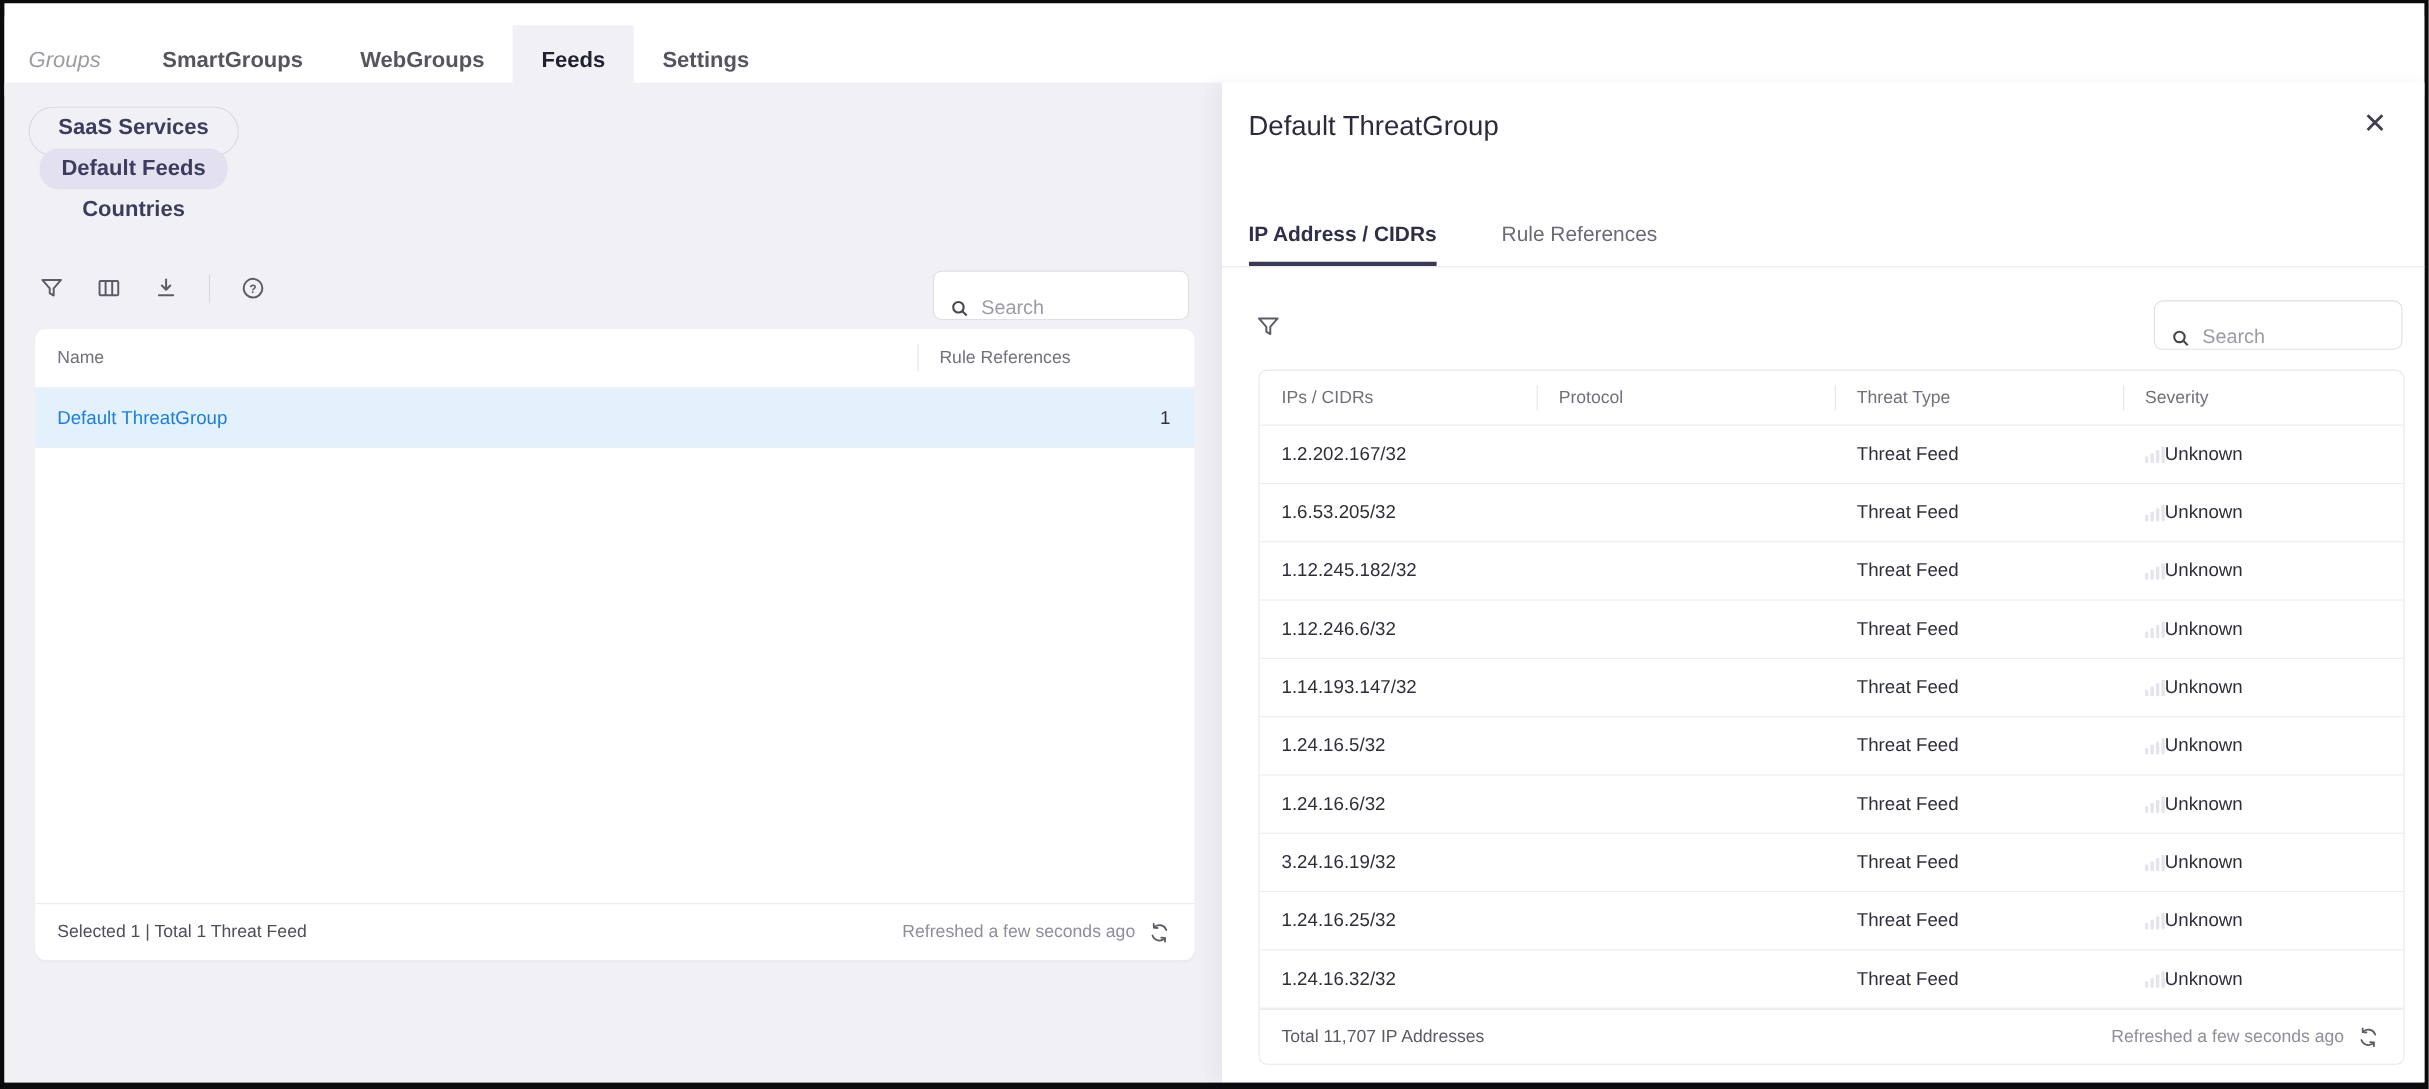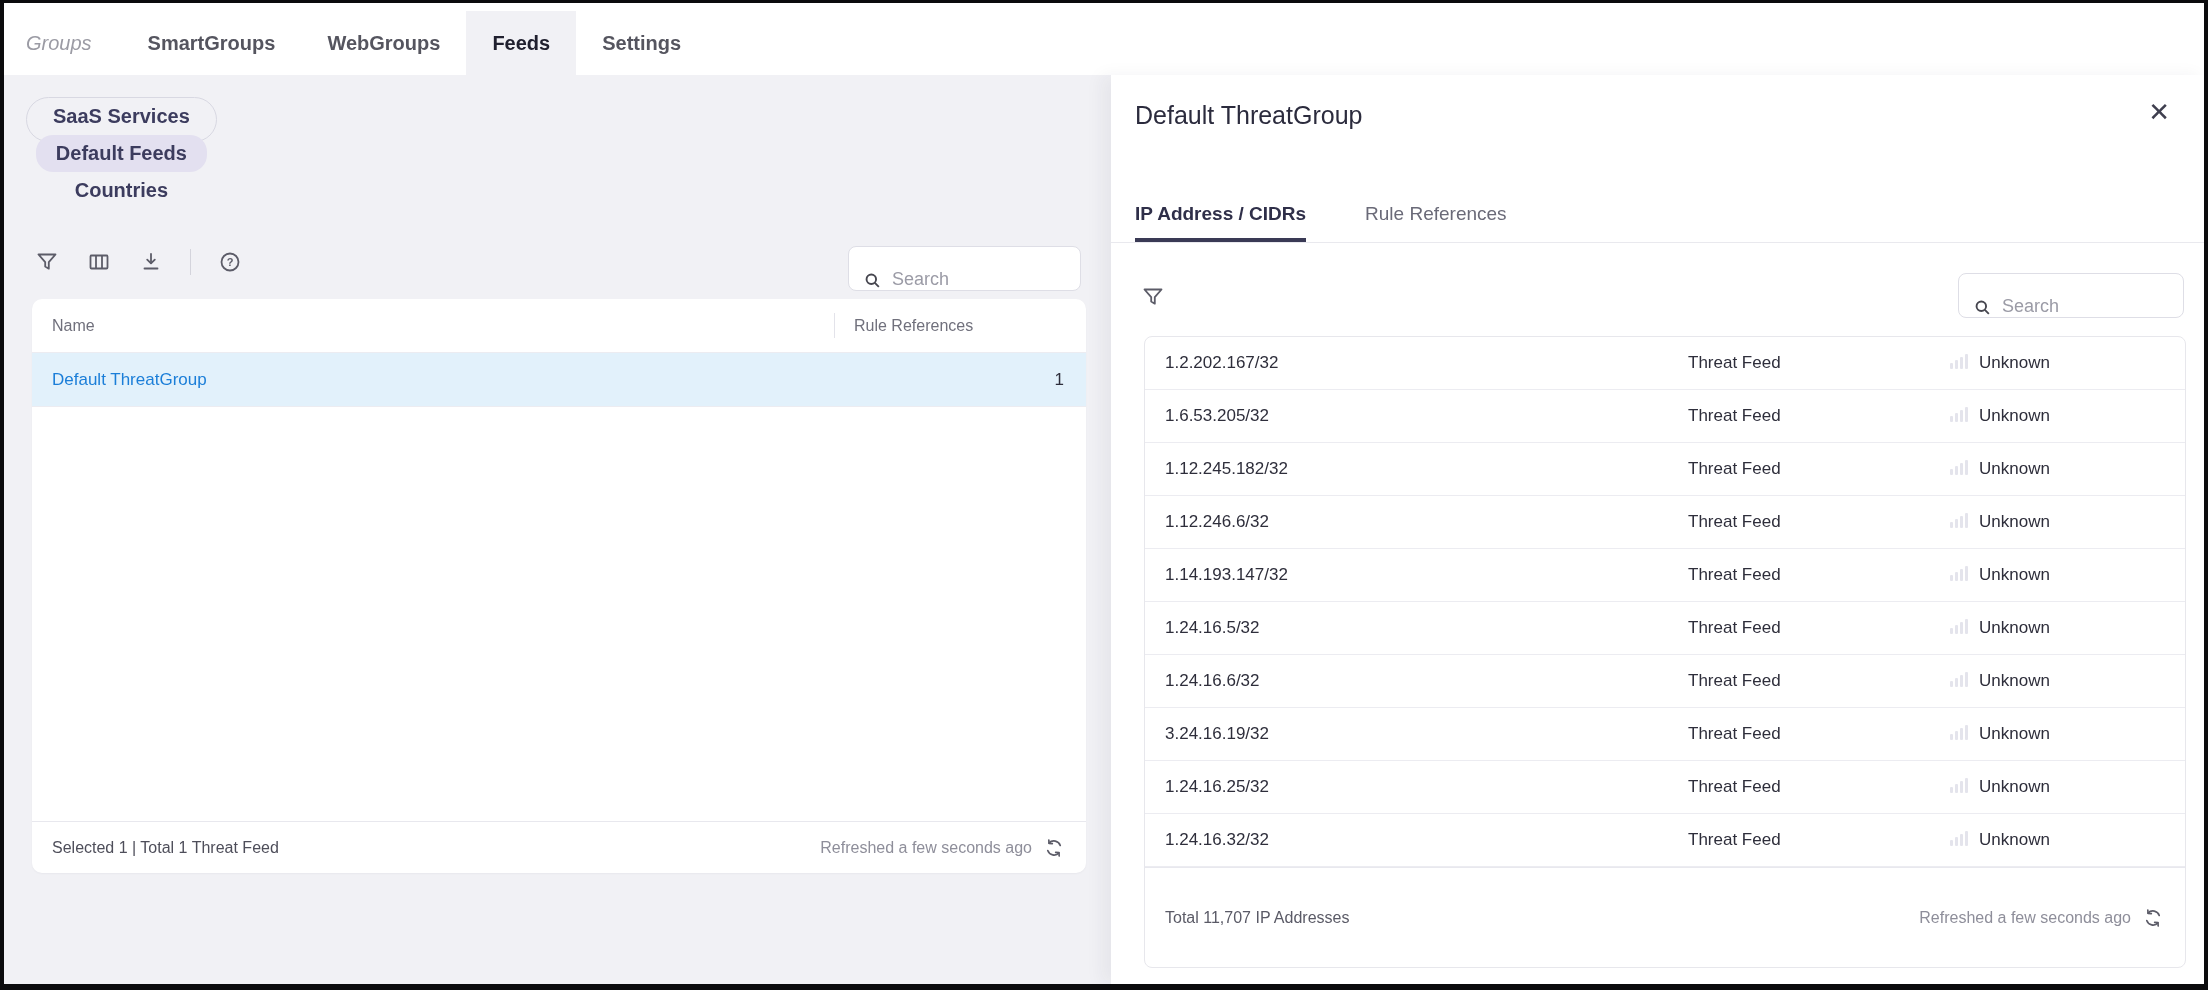--- a/index.html
+++ b/index.html
@@ -1,21 +1,21 @@
 <!DOCTYPE html>
 <html><head>
 <meta charset="utf-8">
 <style>
   * { margin:0; padding:0; box-sizing:border-box; }
   html,body { width:2208px; height:990px; }
   body { font-family:"Liberation Sans","DejaVu Sans",sans-serif; background:#ffffff; }
   .frame { position:relative; width:2208px; height:990px; border:solid #0b0b0d; border-width:3px 4px 6px 4px; background:#ffffff; overflow:hidden; }
 
   
-  .nav { position:absolute; left:0; top:0; width:100%; height:72px; background:#ffffff; display:flex; align-items:stretch; padding-left:22px; }
+  .nav { position:absolute; left:0; top:12px; width:100%; height:72px; background:#ffffff; display:flex; align-items:stretch; padding-left:22px; }
   .nav-item { display:flex; align-items:center; padding:0 26px; font-size:20px; font-weight:600; color:#55555f; cursor:pointer; margin-top:8px; }
   .nav-item.groups { font-style:italic; font-weight:400; color:#9b9ba4; padding-left:0; padding-right:30px; cursor:default; }
   .nav-item.active { background:#f1f1f5; color:#20202f; }
 
   
   .left { position:absolute; left:0; top:72px; width:1107px; height:909px; background:#f1f1f5; }
 
   .segmented { position:absolute; left:22px; top:22px; height:45px; display:inline-flex; align-items:center; border:1px solid #d8d8e2; border-radius:23px; padding:0 6px;flex-direction:column; }
   .segment { padding:7px 20px; font-size:20px; font-weight:600; color:#3c3c5e; border-radius:17px; cursor:pointer; white-space:nowrap; }
   .segment.selected { background:#e3e0f0; }
@@ -59,21 +59,21 @@
   .pfilter svg { width:24px; height:24px; }
   .panel-search { position:absolute; top:198px; right:24px; width:226px; height:45px; }
 
   .ptable { position:absolute; left:33px; right:22px; top:261px; height:632px; border:1px solid #e7e7ec; border-radius:8px; display:flex; flex-direction:column; overflow:hidden; background:#fff; }
   .phead { display:grid; grid-template-columns:252px 271px 262px 1fr; height:50px; align-items:center; border-bottom:1px solid #ececf1; flex:none; }
   .pth { font-size:16px; color:#70707c; padding-left:20px; position:relative; height:100%; display:flex; align-items:center; }
   .pth + .pth::before { content:""; position:absolute; left:0; top:13px; bottom:13px; width:1px; background:#e3e3ea; }
   .prow { display:grid; grid-template-columns:252px 271px 262px 1fr; height:53px; align-items:center; border-bottom:1px solid #ececf1; flex:none; }
   .prow:last-of-type { border-bottom:none; }
   .ptd { font-size:17px; color:#2e2e3b; padding-left:20px; white-space:nowrap; }
-  .sev { display:flex; gap:11px; }
+  .sev { display:flex; align-items:center; }
   .sigbars { display:inline-flex; align-items:flex-end; gap:2px; height:16px; }
   .sigbars i { display:block; width:3px; background:#e4e4ec; border-radius:1px; }
   .sigbars i:nth-child(1){height:6px;} .sigbars i:nth-child(2){height:9px;}
   .sigbars i:nth-child(3){height:12px;} .sigbars i:nth-child(4){height:15px;}
   .pfooter { border-top:1px solid #e8e8ee; flex:1; display:flex; align-items:center; justify-content:space-between; padding:0 20px; }
   .pfooter .fl { font-size:16px; color:#5a5a66; }
 </style>
 </head>
 <body>
 
@@ -176,20 +176,26 @@
 
     <div class="searchbox panel-search">
       <svg viewBox="0 0 24 24" fill="none" stroke="currentColor" stroke-width="2.4">
           <circle cx="10.5" cy="10.5" r="6"></circle>
           <line x1="15" y1="15" x2="20" y2="20"></line>
         </svg>
       <input type="text" placeholder="Search" style="">
     </div>
 
     <div class="ptable">
+      <div class="phead">
+        <div class="pth">IPs / CIDRs</div>
+        <div class="pth">Protocol</div>
+        <div class="pth">Threat Type</div>
+        <div class="pth">Severity</div>
+      </div>
 
       <div class="prow">
         <div class="ptd">1.2.202.167/32</div>
         <div class="ptd"></div>
         <div class="ptd">Threat Feed</div>
         <div class="ptd sev">
             <span class="sigbars">
               <i></i>
               <i></i>
               <i></i>

